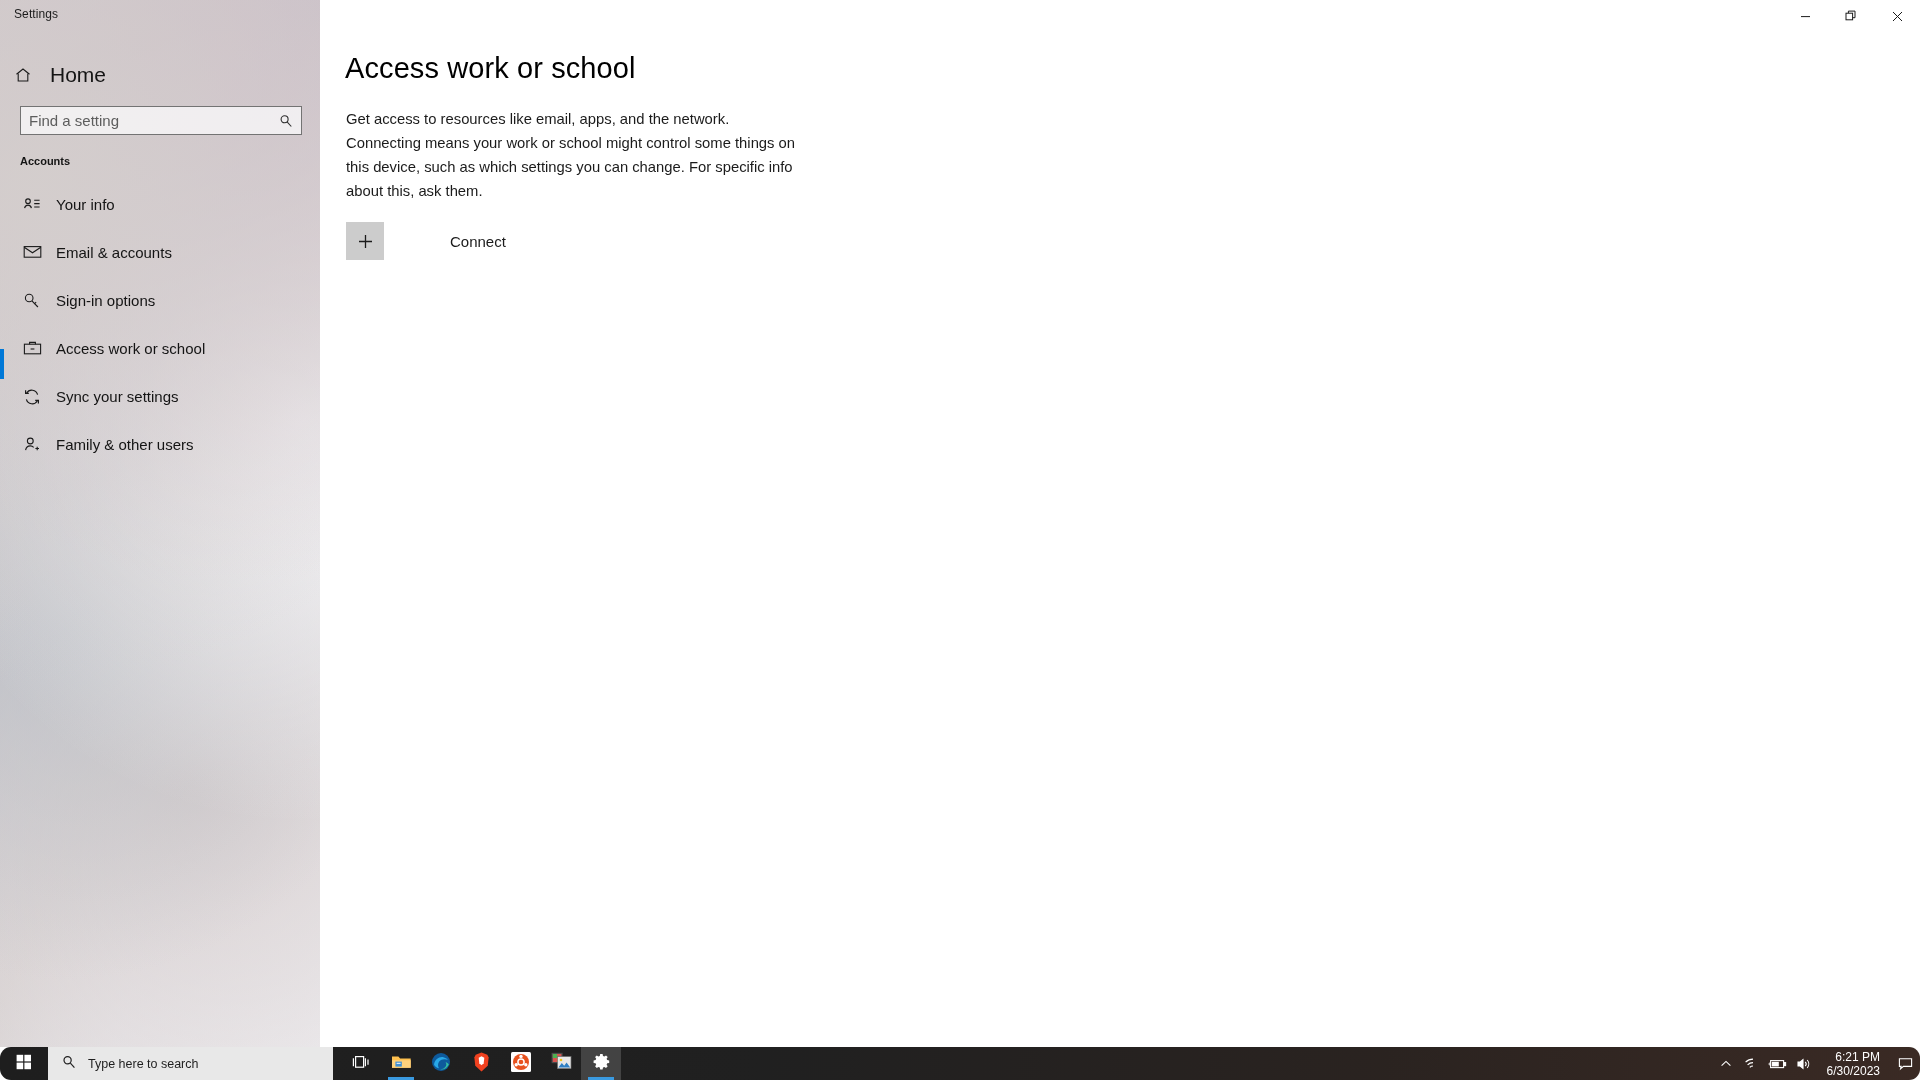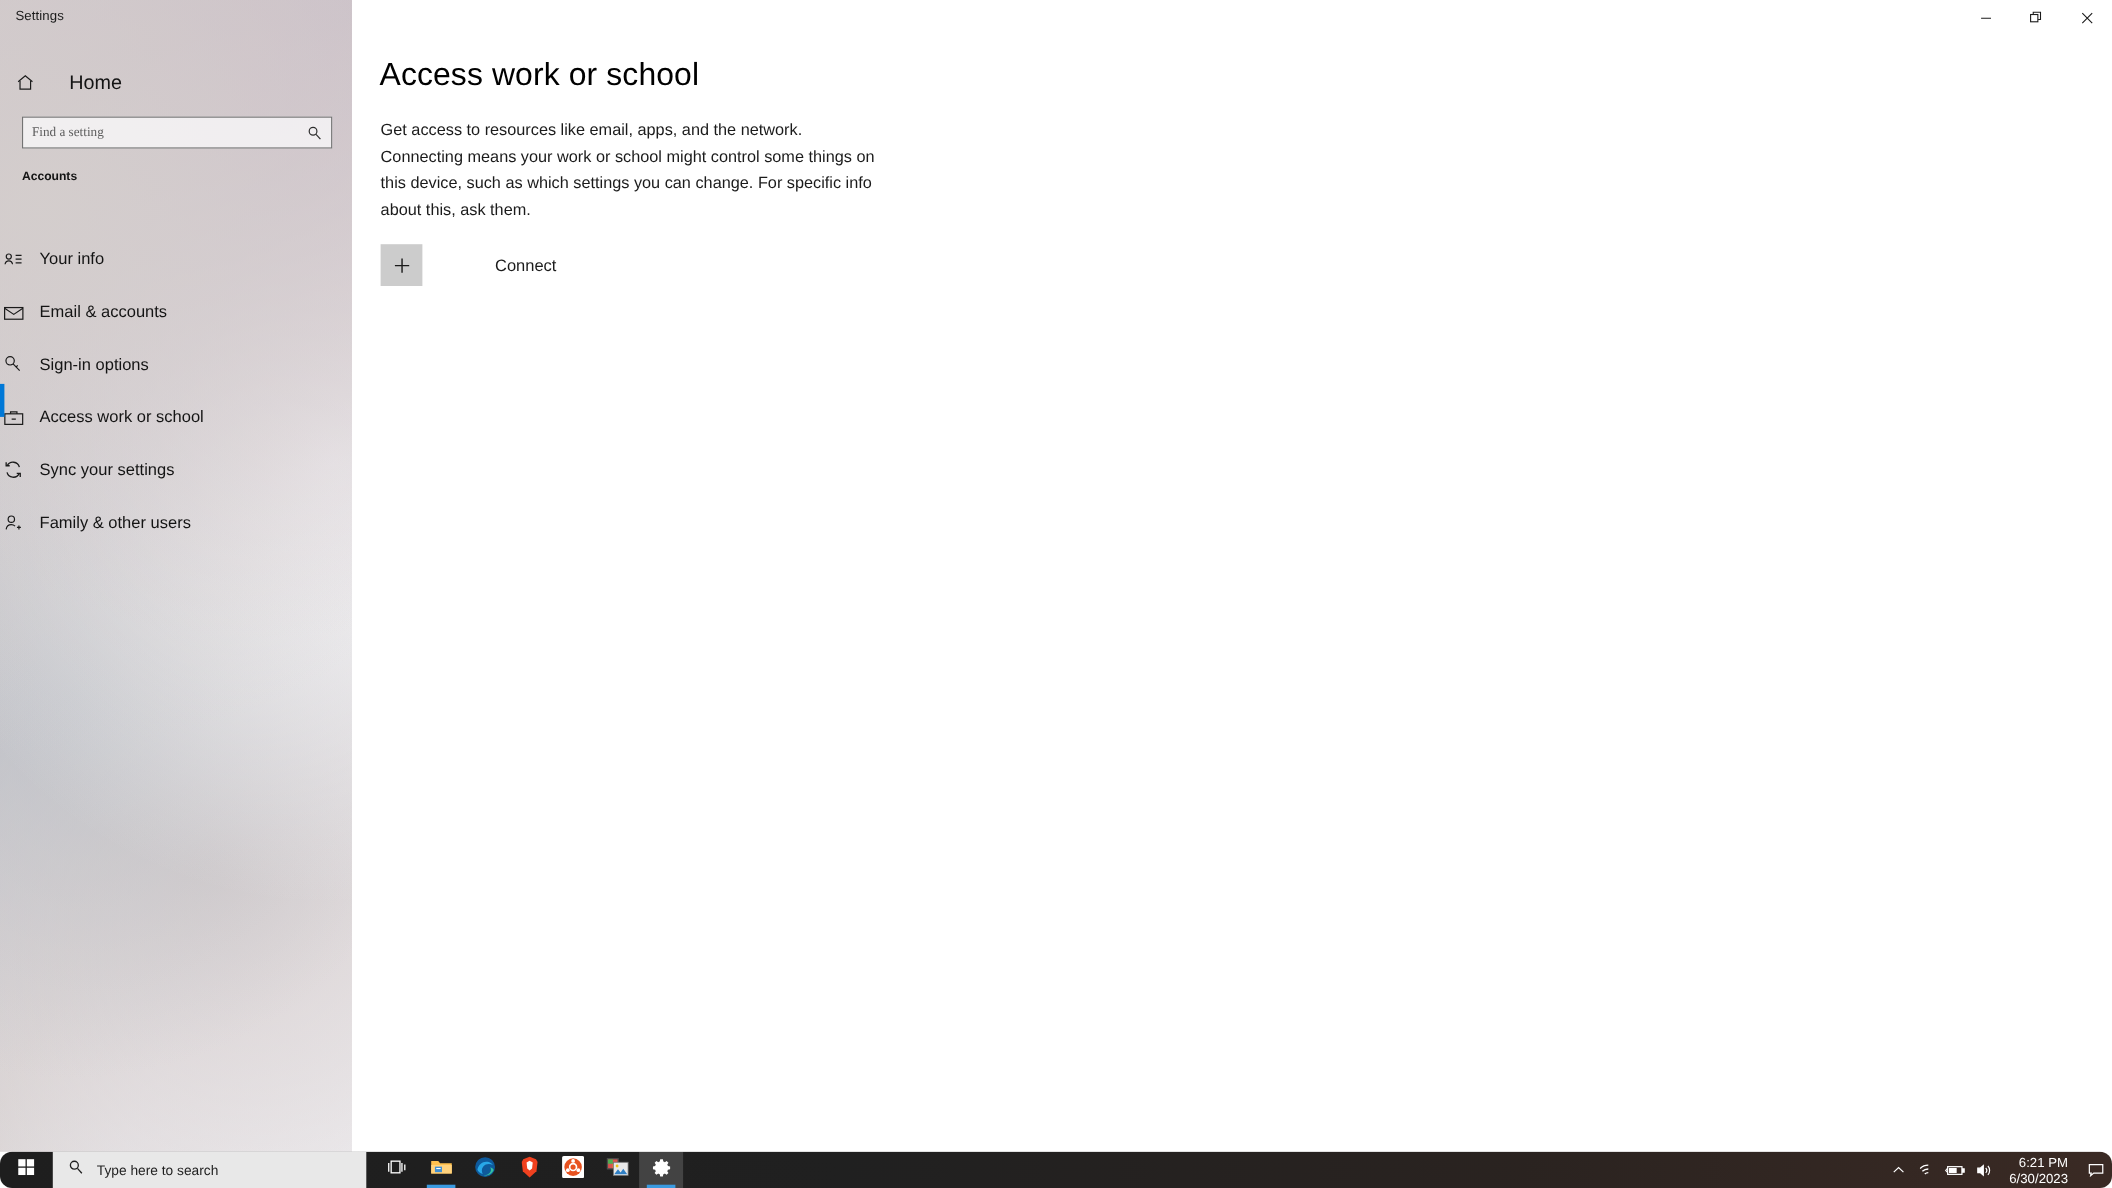--- a/index.html
+++ b/index.html
@@ -29,44 +29,44 @@
   .win-title {
     position:absolute; left:14px; top:7px;
     font-size:12px; color:#1b1b1b; letter-spacing:.1px;
   }
 
   .home-row {
     position:absolute; left:0; top:58px; width:320px; height:34px;
     display:flex; align-items:center; padding-left:14px; cursor:default;
   }
   .home-ico { width:24px; display:flex; align-items:center; justify-content:flex-start; color:#1b1b1b; }
-  .home-label { margin-left:25px; font-size:18px; color:#141414; }
+  .home-label { margin-left:12px; font-size:21px; color:#141414; }
 
   .search-box {
     position:absolute; left:20px; top:106px; width:282px; height:29px;
     background:rgba(252,252,253,.72); border:1px solid #737373;
     display:flex; align-items:center;
   }
   .search-input {
     border:0; outline:0; background:transparent; flex:1;
-    padding:0 8px; font-size:12px; color:#5d5d5d;
-    font-family:Liberation Serif, serif;
+    padding:0 8px; font-size:15px; color:#5d5d5d;
+    font-family:Liberation Sans, sans-serif;
   }
   .search-input::placeholder { color:#5d5d5d; }
   .search-ico { padding-right:8px; display:flex; align-items:center; color:#2d2d2d; }
 
   .group-title {
     position:absolute; left:20px; top:155px;
     font-size:11px; font-weight:bold; color:#141414;
   }
 
   .nav { position:absolute; left:0; top:196px; width:320px; }
   .nav-item {
-    position:relative; height:48px; display:flex; align-items:flex-end;
-    cursor:default;
+    position:relative; height:48px; display:flex; align-items:flex-start;
+    padding-left:20px; cursor:default;
   }
   .nav-item.selected::before {
     content:""; position:absolute; left:0; top:9px; width:4px; height:30px;
     background:#0078d7;
   }
   .nav-ico { width:24px; display:flex; align-items:center; justify-content:center; color:#1b1b1b; }
   .nav-label { margin-left:12px; font-size:15px; color:#141414; white-space:nowrap; }
 
   
   .content { position:absolute; left:320px; top:0; right:0; height:1047px; background:#fff; }

